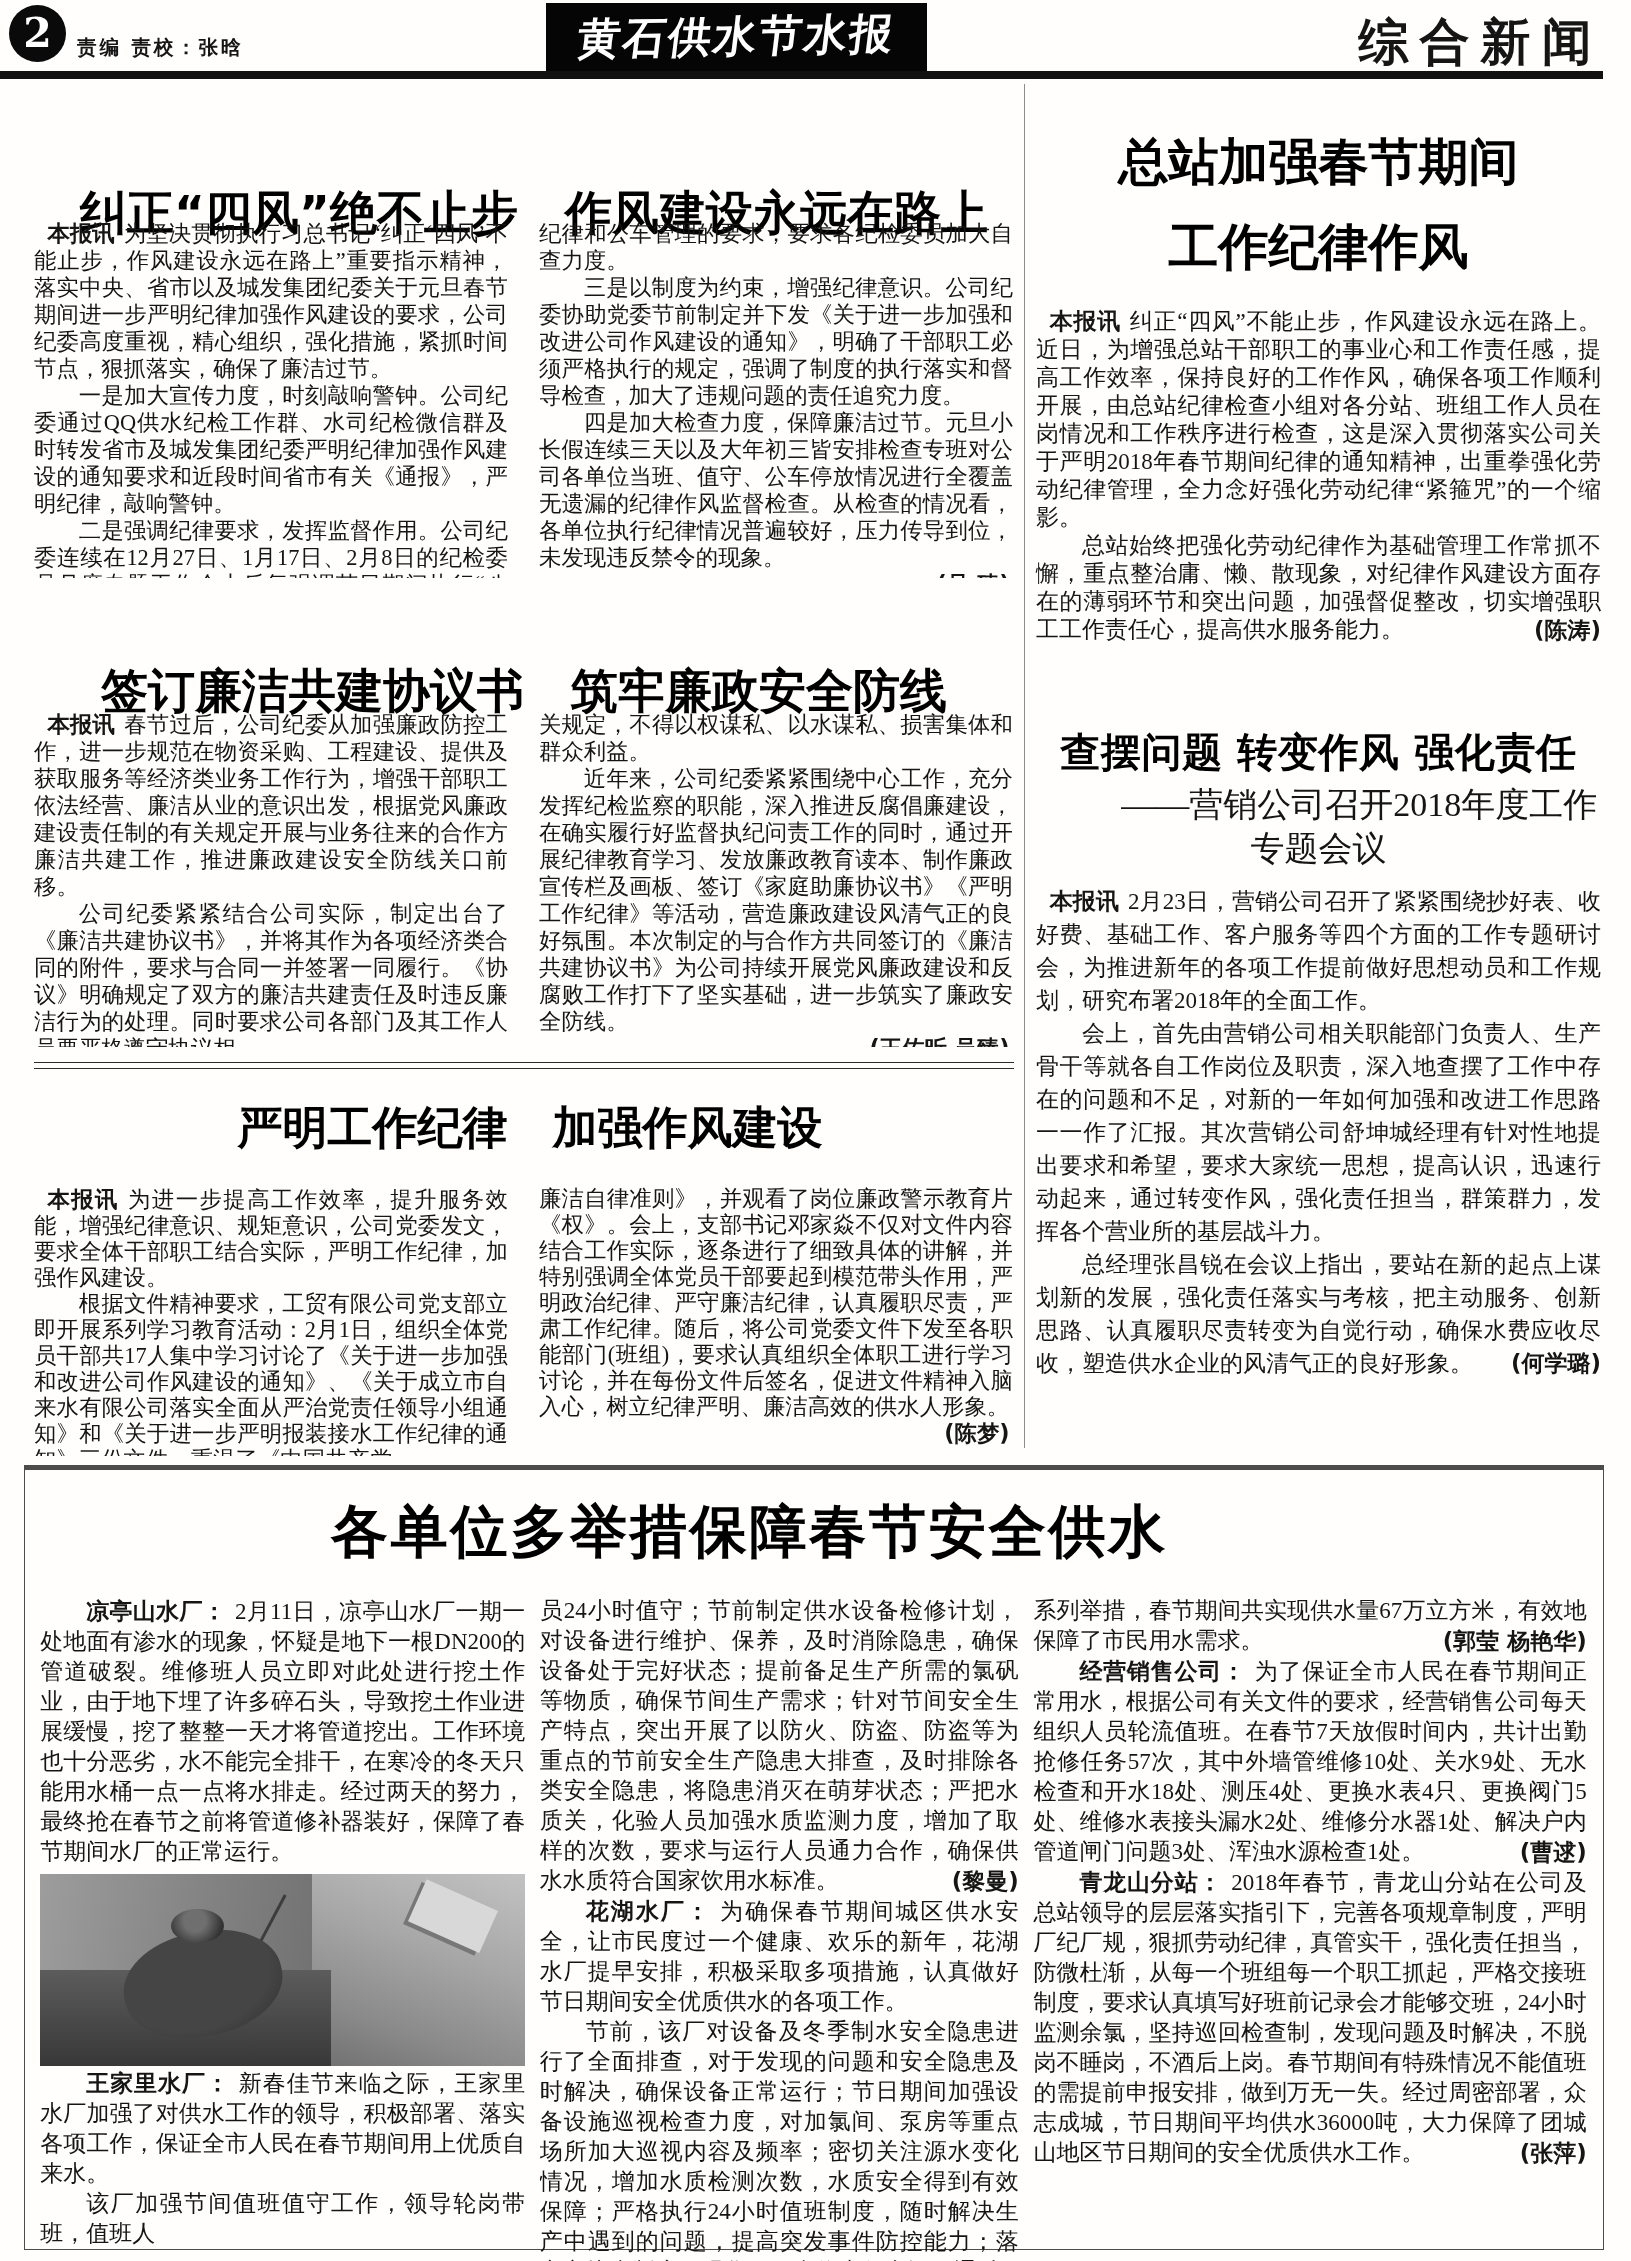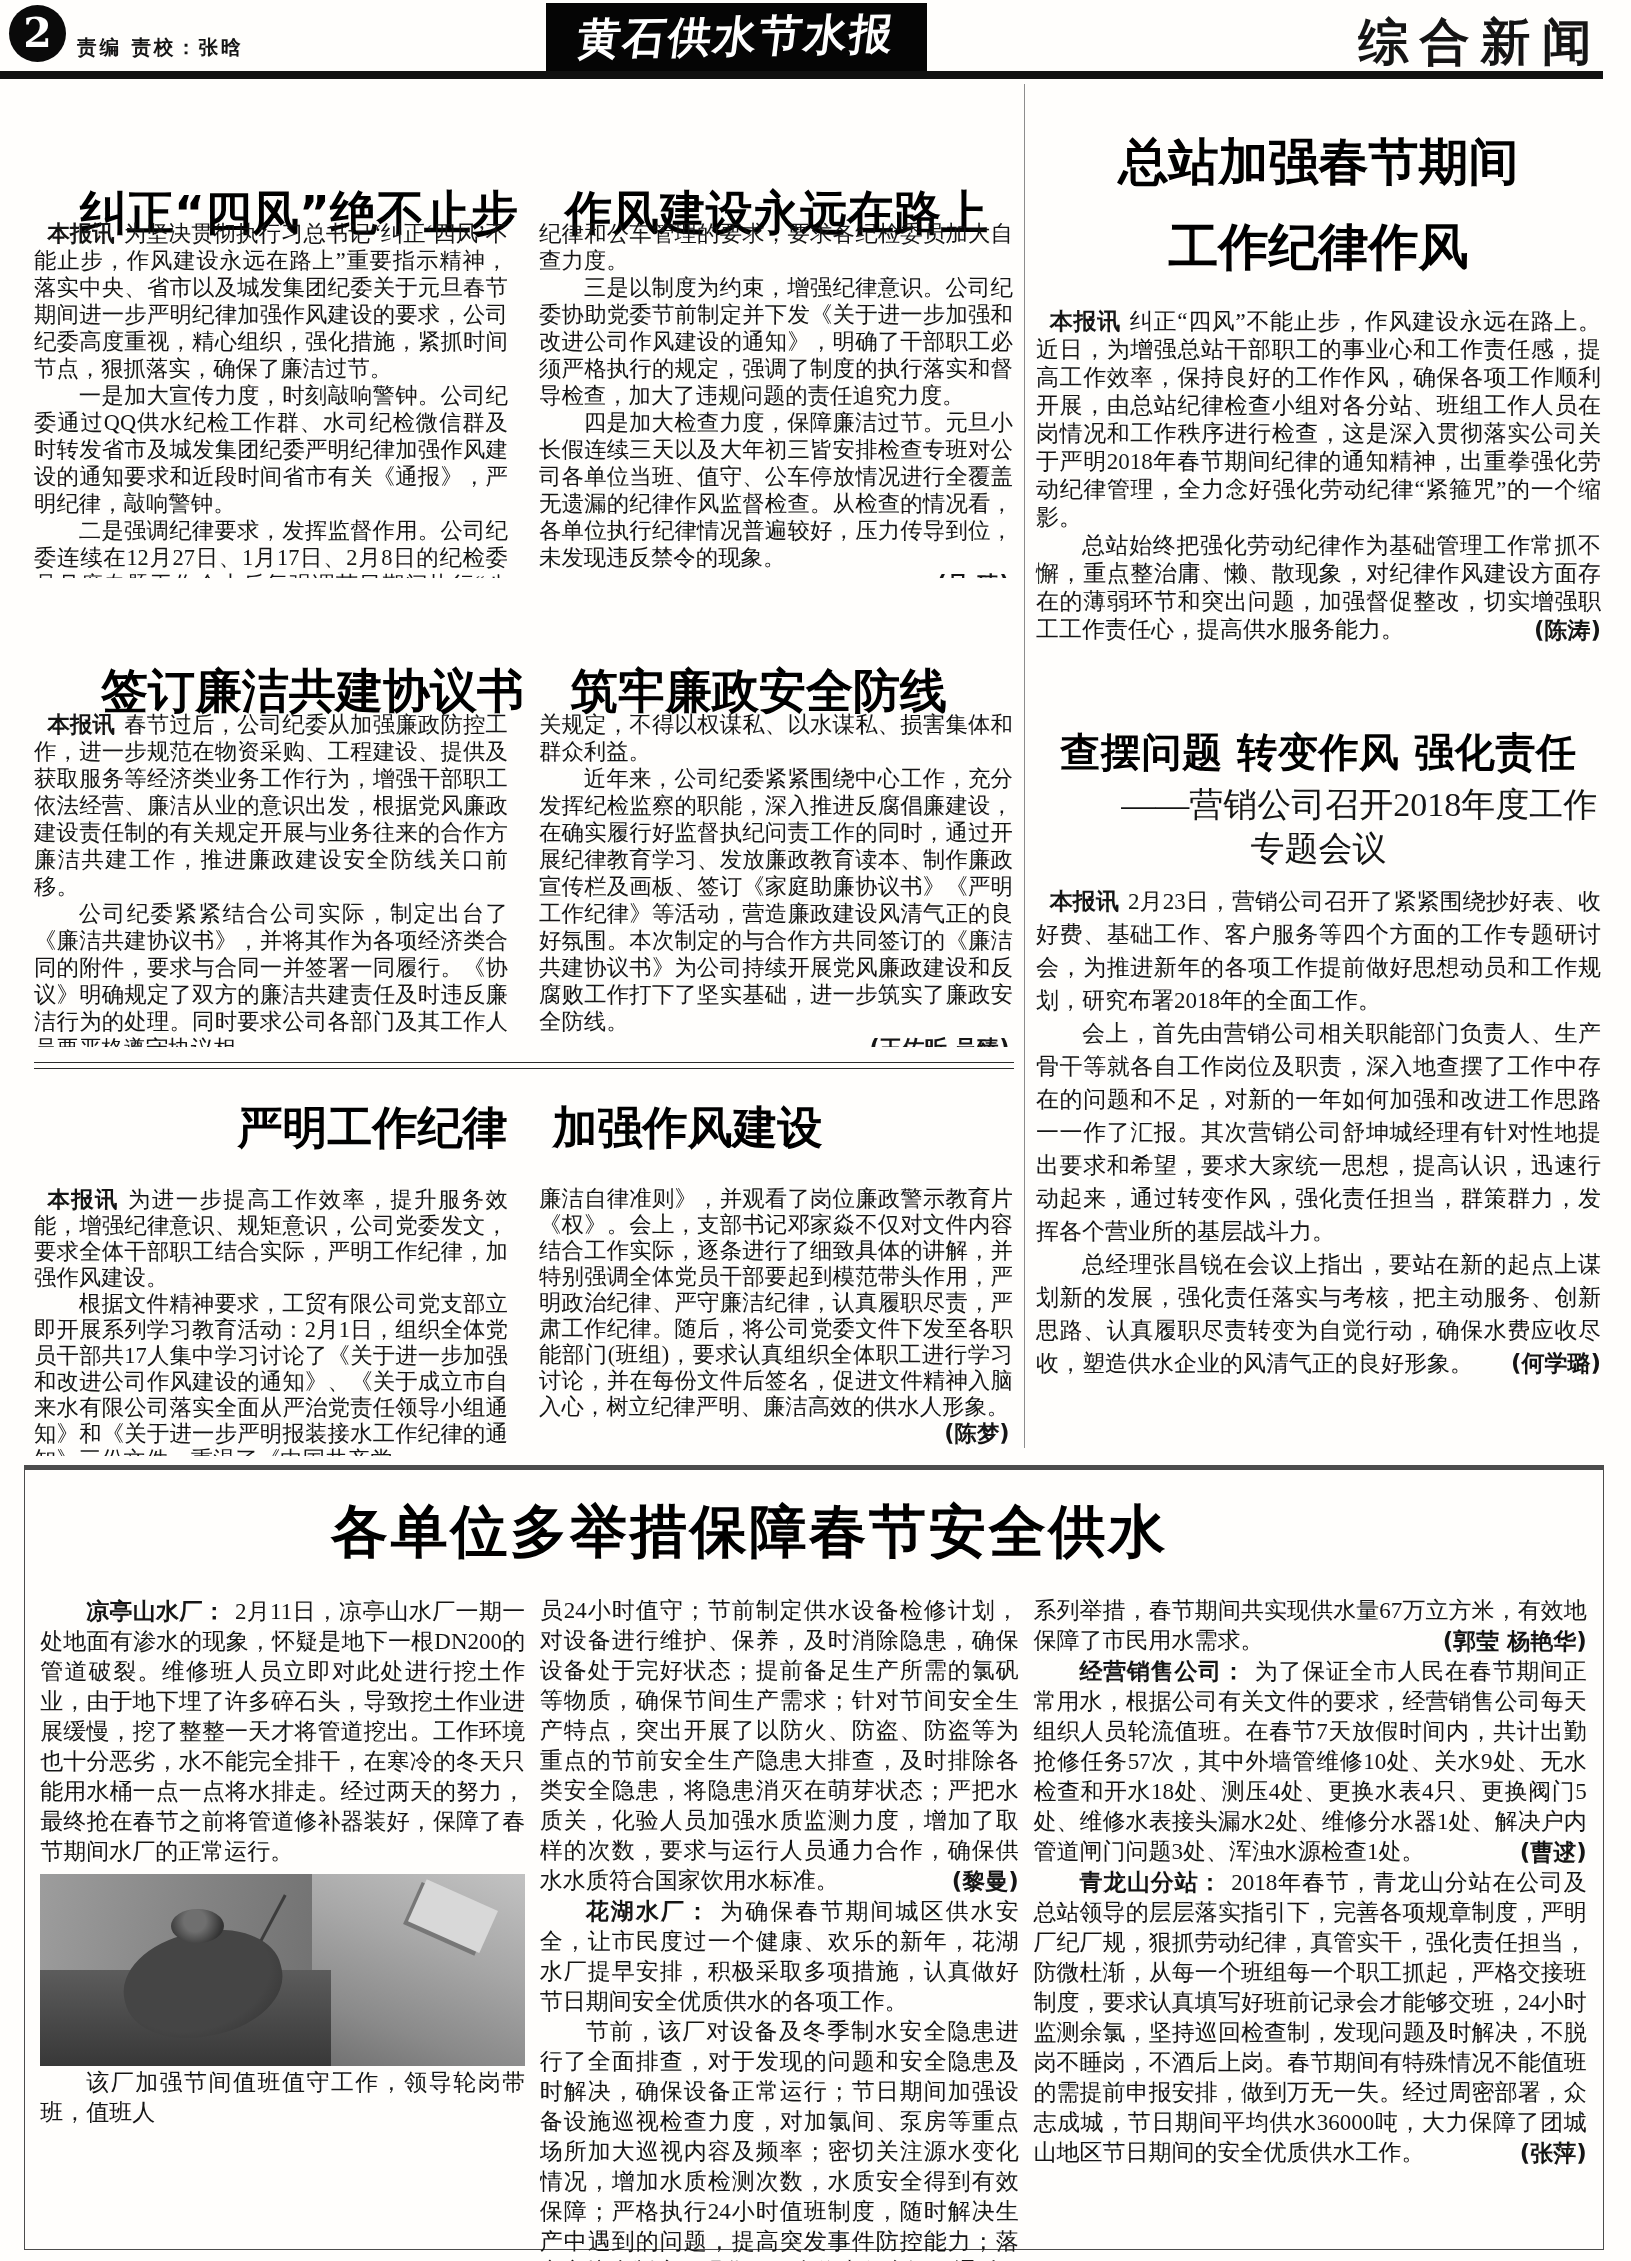--- a/index.html
+++ b/index.html
@@ -163,20 +163,21 @@
         <p class="bp"><span class="leadin">凉亭山水厂：</span><span>2月11日，凉亭山水厂一期一处地面有渗水的现象，怀疑是地下一根DN200的管道破裂。维修班人员立即对此处进行挖土作业，由于地下埋了许多碎石头，导致挖土作业进展缓慢，挖了整整一天才将管道挖出。工作环境也十分恶劣，水不能完全排干，在寒冷的冬天只能用水桶一点一点将水排走。经过两天的努力，最终抢在春节之前将管道修补器装好，保障了春节期间水厂的正常运行。</span></p>
         <div class="photo">
           <div class="ph-wall"></div>
           <div class="ph-rubble"></div>
           <div class="ph-pit"></div>
           <div class="ph-shovel"></div>
           <div class="ph-body"></div>
           <div class="ph-head"></div>
           <div class="ph-tile"></div>
         </div>
+        <p class="bp"><span class="leadin">王家里水厂：</span><span>新春佳节来临之际，王家里水厂加强了对供水工作的领导，积极部署、落实各项工作，保证全市人民在春节期间用上优质自来水。</span></p>
         <p class="bp">该厂加强节间值班值守工作，领导轮岗带班，值班人</p>
       </div>
 
       <div class="bc bc2">
         <p class="bp cont"><span>员24小时值守；节前制定供水设备检修计划，对设备进行维护、保养，及时消除隐患，确保设备处于完好状态；提前备足生产所需的氯矾等物质，确保节间生产需求；针对节间安全生产特点，突出开展了以防火、防盗、防盗等为重点的节前安全生产隐患大排查，及时排除各类安全隐患，将隐患消灭在萌芽状态；严把水质关，化验人员加强水质监测力度，增加了取样的次数，要求与运行人员通力合作，确保供水水质符合国家饮用水标准。</span><span class="byline-inline">(黎曼)</span></p>
         <p class="bp"><span class="leadin">花湖水厂：</span><span>为确保春节期间城区供水安全，让市民度过一个健康、欢乐的新年，花湖水厂提早安排，积极采取多项措施，认真做好节日期间安全优质供水的各项工作。</span></p>
         <p class="bp">节前，该厂对设备及冬季制水安全隐患进行了全面排查，对于发现的问题和安全隐患及时解决，确保设备正常运行；节日期间加强设备设施巡视检查力度，对加氯间、泵房等重点场所加大巡视内容及频率；密切关注源水变化情况，增加水质检测次数，水质安全得到有效保障；严格执行24小时值班制度，随时解决生产中遇到的问题，提高突发事件防控能力；落实交接班制度，强化职工岗位责任意识。通过</p>
       </div>
 
       <div class="bc bc3">

